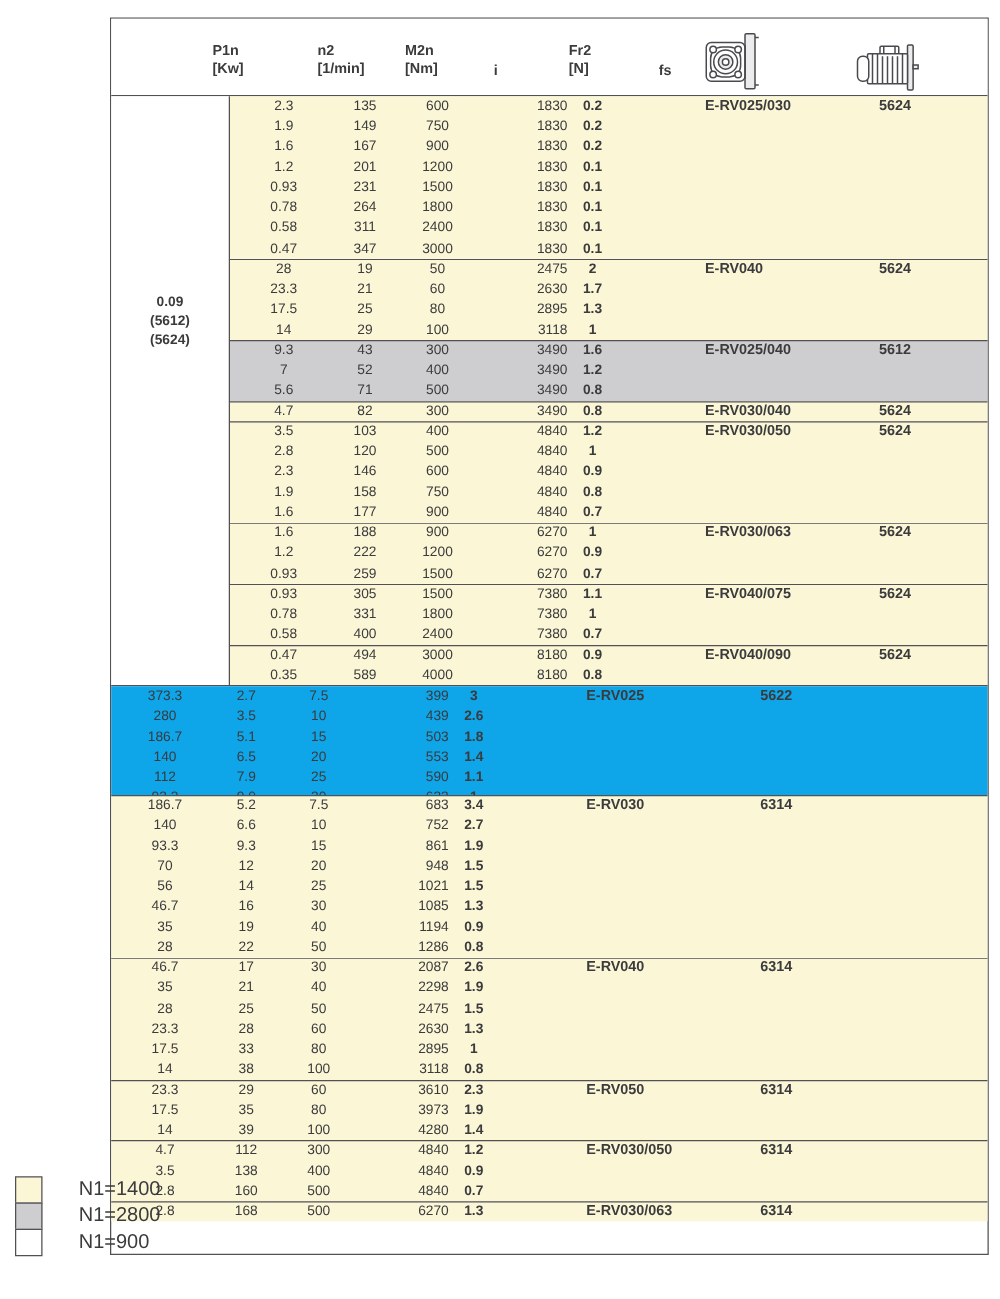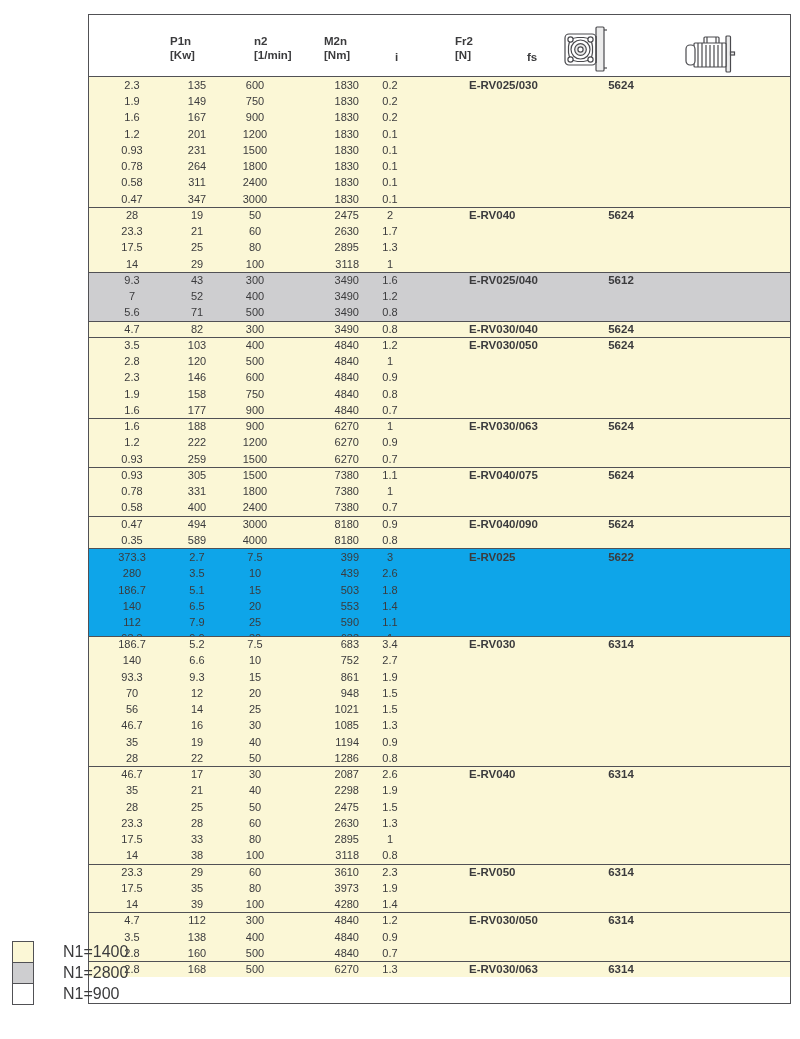--- a/index.html
+++ b/index.html
@@ -29,21 +29,21 @@
   .p1n-label{position:absolute;left:2px;width:90px;text-align:center;font-weight:bold;font-size:11px;line-height:15px;}
   .blocks{flex:1;position:relative;}
   .block{position:relative;overflow:hidden;}
   .block-sep{box-shadow:inset 0 1px 0 0 #515155;}
   .row{position:relative;font-size:11px;}
   .cell{position:absolute;text-align:center;white-space:nowrap;}
   .c1{left:3px;width:80px;}
   .c2{left:68px;width:80px;}
   .c3{left:126px;width:80px;}
   .c4{left:190px;width:80px;text-align:right;}
-  .c5{left:261px;width:80px;}
+  .c5{left:250px;width:80px;font-weight:bold;}
   .model{left:368px;width:185px;text-align:left;font-weight:bold;font-size:11.5px;margin-left:12px;}
   .motor{left:492px;width:80px;font-weight:bold;font-size:11.5px;}
   .legend{position:absolute;left:12px;top:941px;}
   .legend-row{display:flex;align-items:center;height:22px;}
   .legend-row + .legend-row{margin-top:-1px;}
   .legend-swatch{flex:none;width:22px;height:22px;border:1px solid #515155;box-sizing:border-box;background:#fff;}
   .legend-label{margin-left:29px;font-size:16px;white-space:nowrap;color:#3b3b3d;}
   svg .ln{stroke:#4a4a4e;fill:none;stroke-width:1.2;}
   svg .fill-lt{fill:#ececec;stroke:#4a4a4e;stroke-width:1.2;}
   svg .fill-w{fill:#ffffff;stroke:#4a4a4e;stroke-width:1.2;}
@@ -109,20 +109,27 @@
         <line class="ln" x1="36" y1="11" x2="36" y2="33"></line>
         <line class="ln" x1="40" y1="9" x2="40" y2="33"></line>
         <rect class="fill-w" x="4" y="11" width="9" height="20" rx="4"></rect>
         <rect class="fill-lt" x="48.5" y="18" width="4" height="3"></rect>
       </svg>
     </span>
   </div>
 
   <div class="tbody" id="tbody">
       <div class="group" style="height: 471.123px;">
+        <div class="p1n-cell">
+          <div class="p1n-label" style="top: 158px;">
+            <div>0.09</div>
+            <div>(5612)</div>
+            <div>(5624)</div>
+          </div>
+        </div>
         <div class="blocks">
           <div class="block" style="height: 129.965px; background: rgb(251, 247, 214);">
             <div class="row" style="height: 16.2456px; line-height: 16.2456px;">
               <span class="cell c1">2.3</span>
               <span class="cell c2">135</span>
               <span class="cell c3">600</span>
               <span class="cell c4">1830</span>
               <span class="cell c5">0.2</span>
               <span class="cell model">E-RV025/030</span>
               <span class="cell motor">5624</span>

